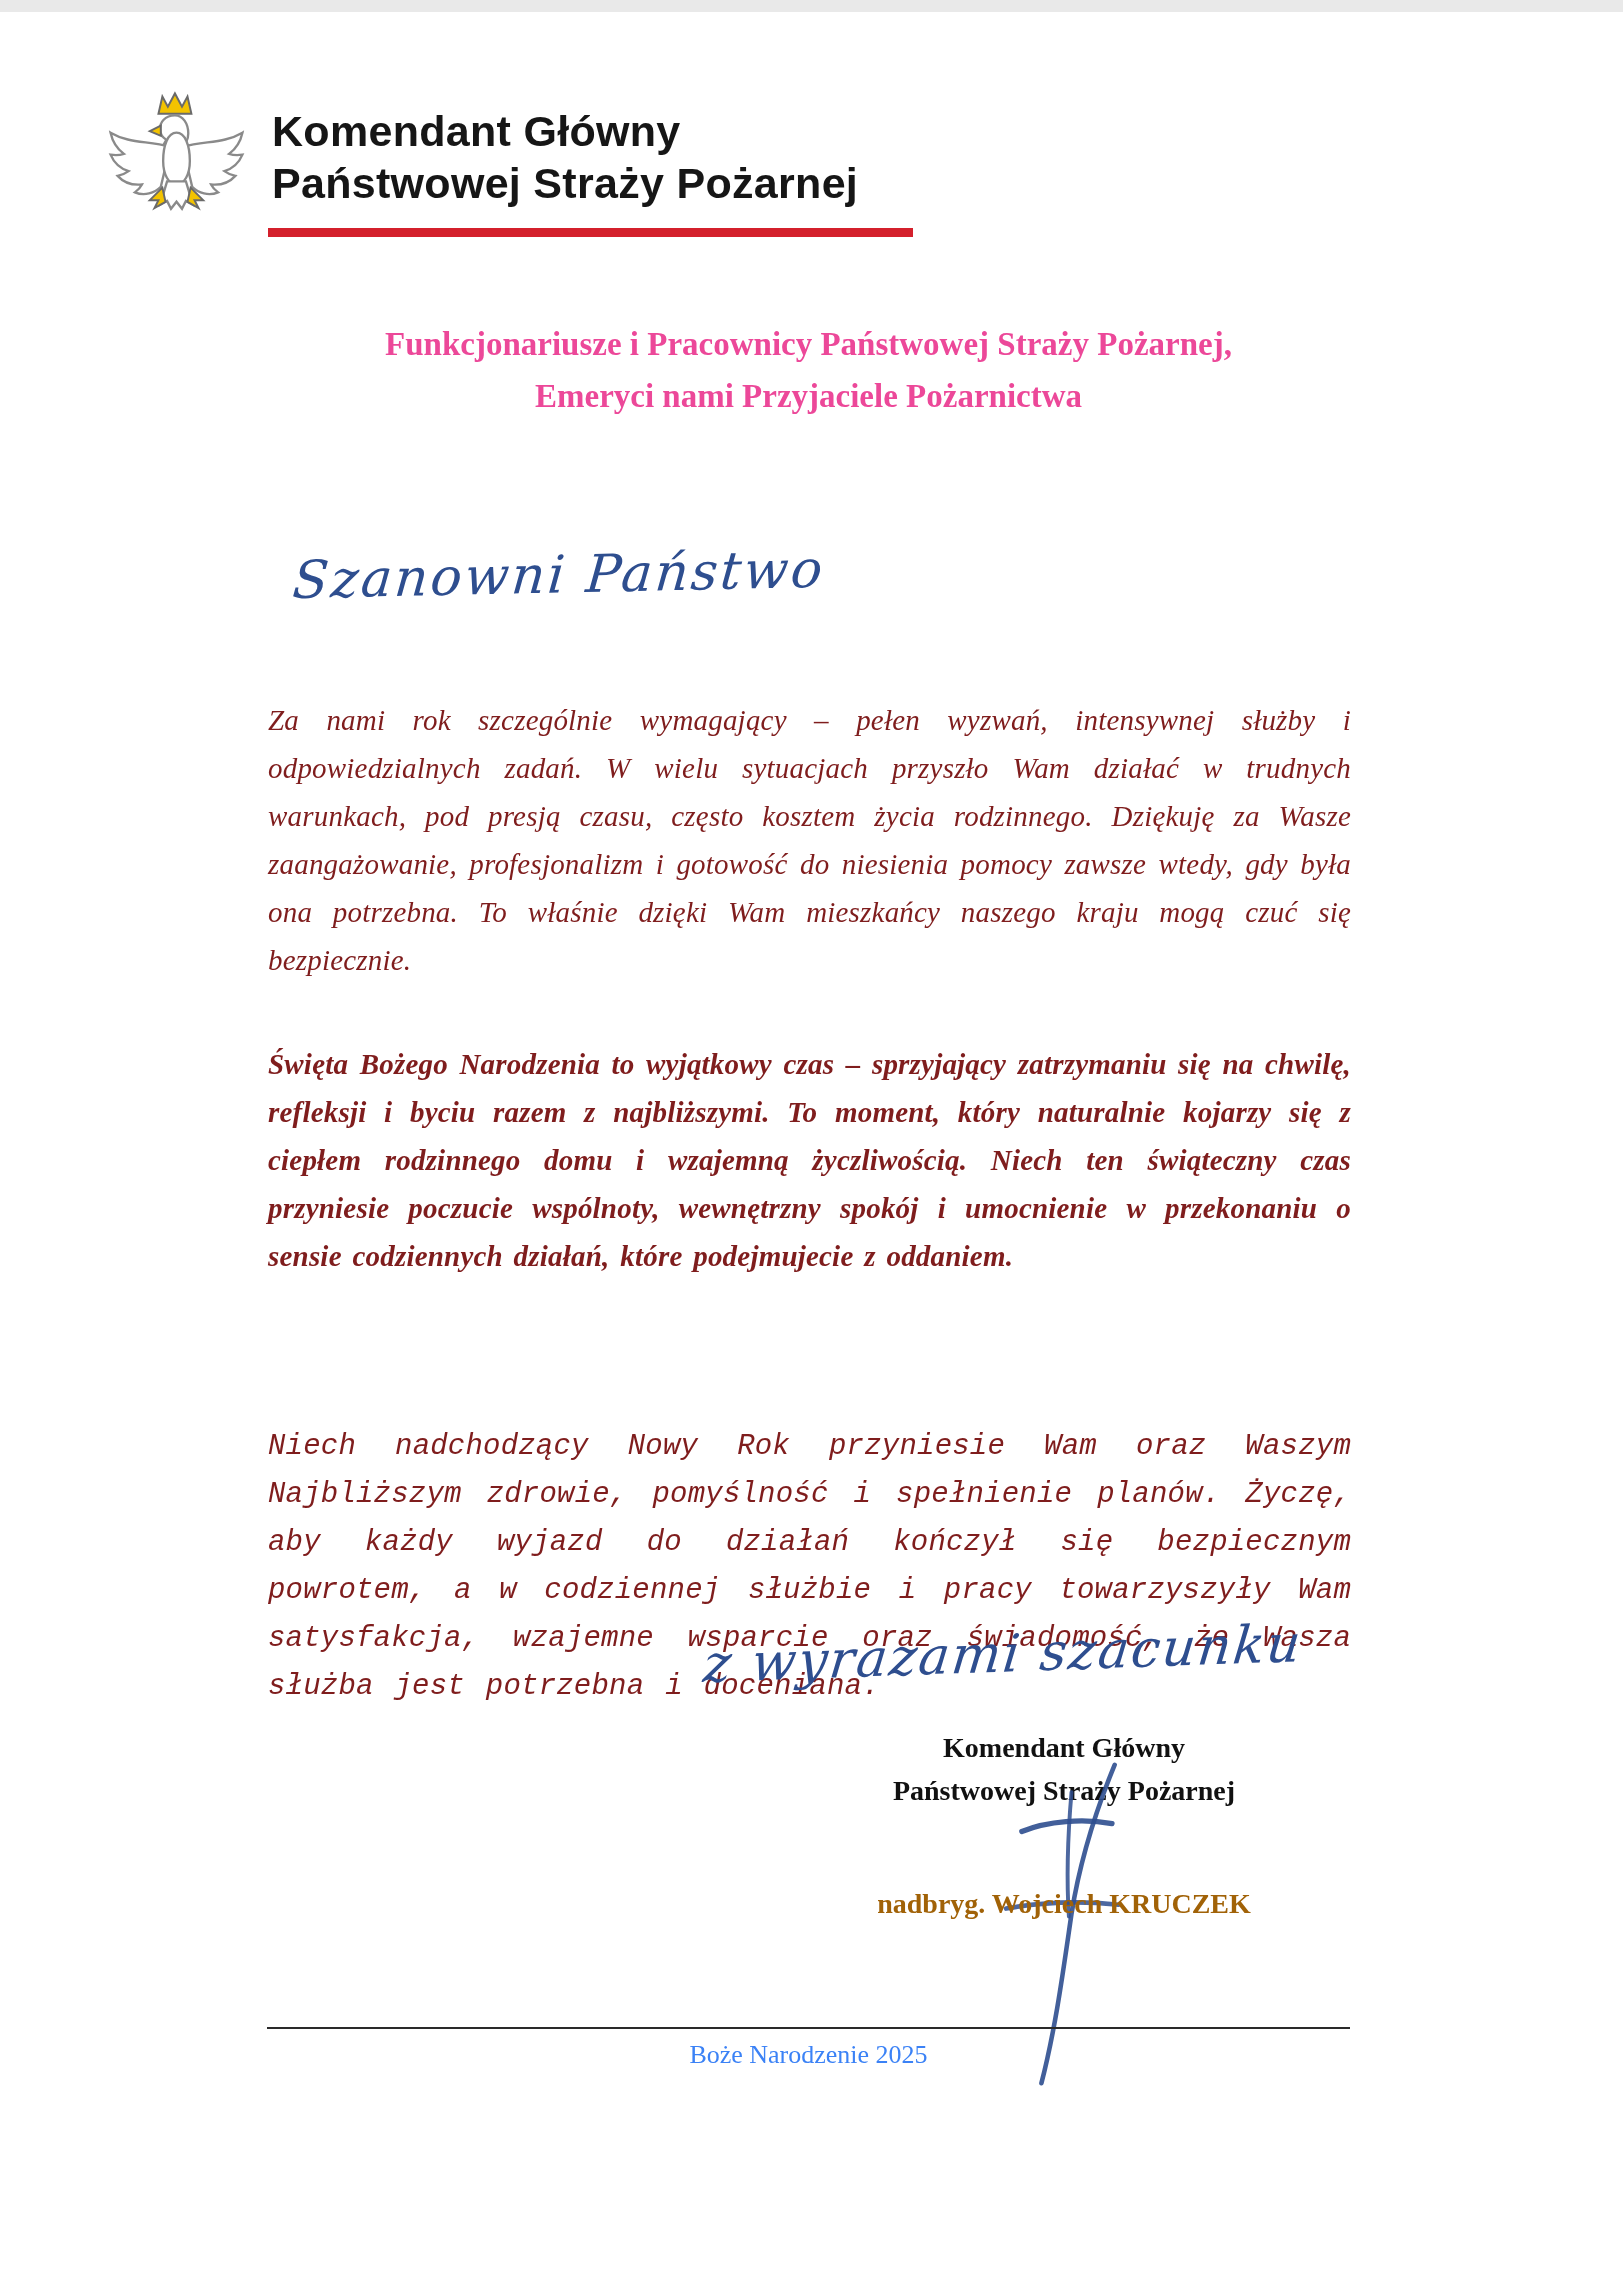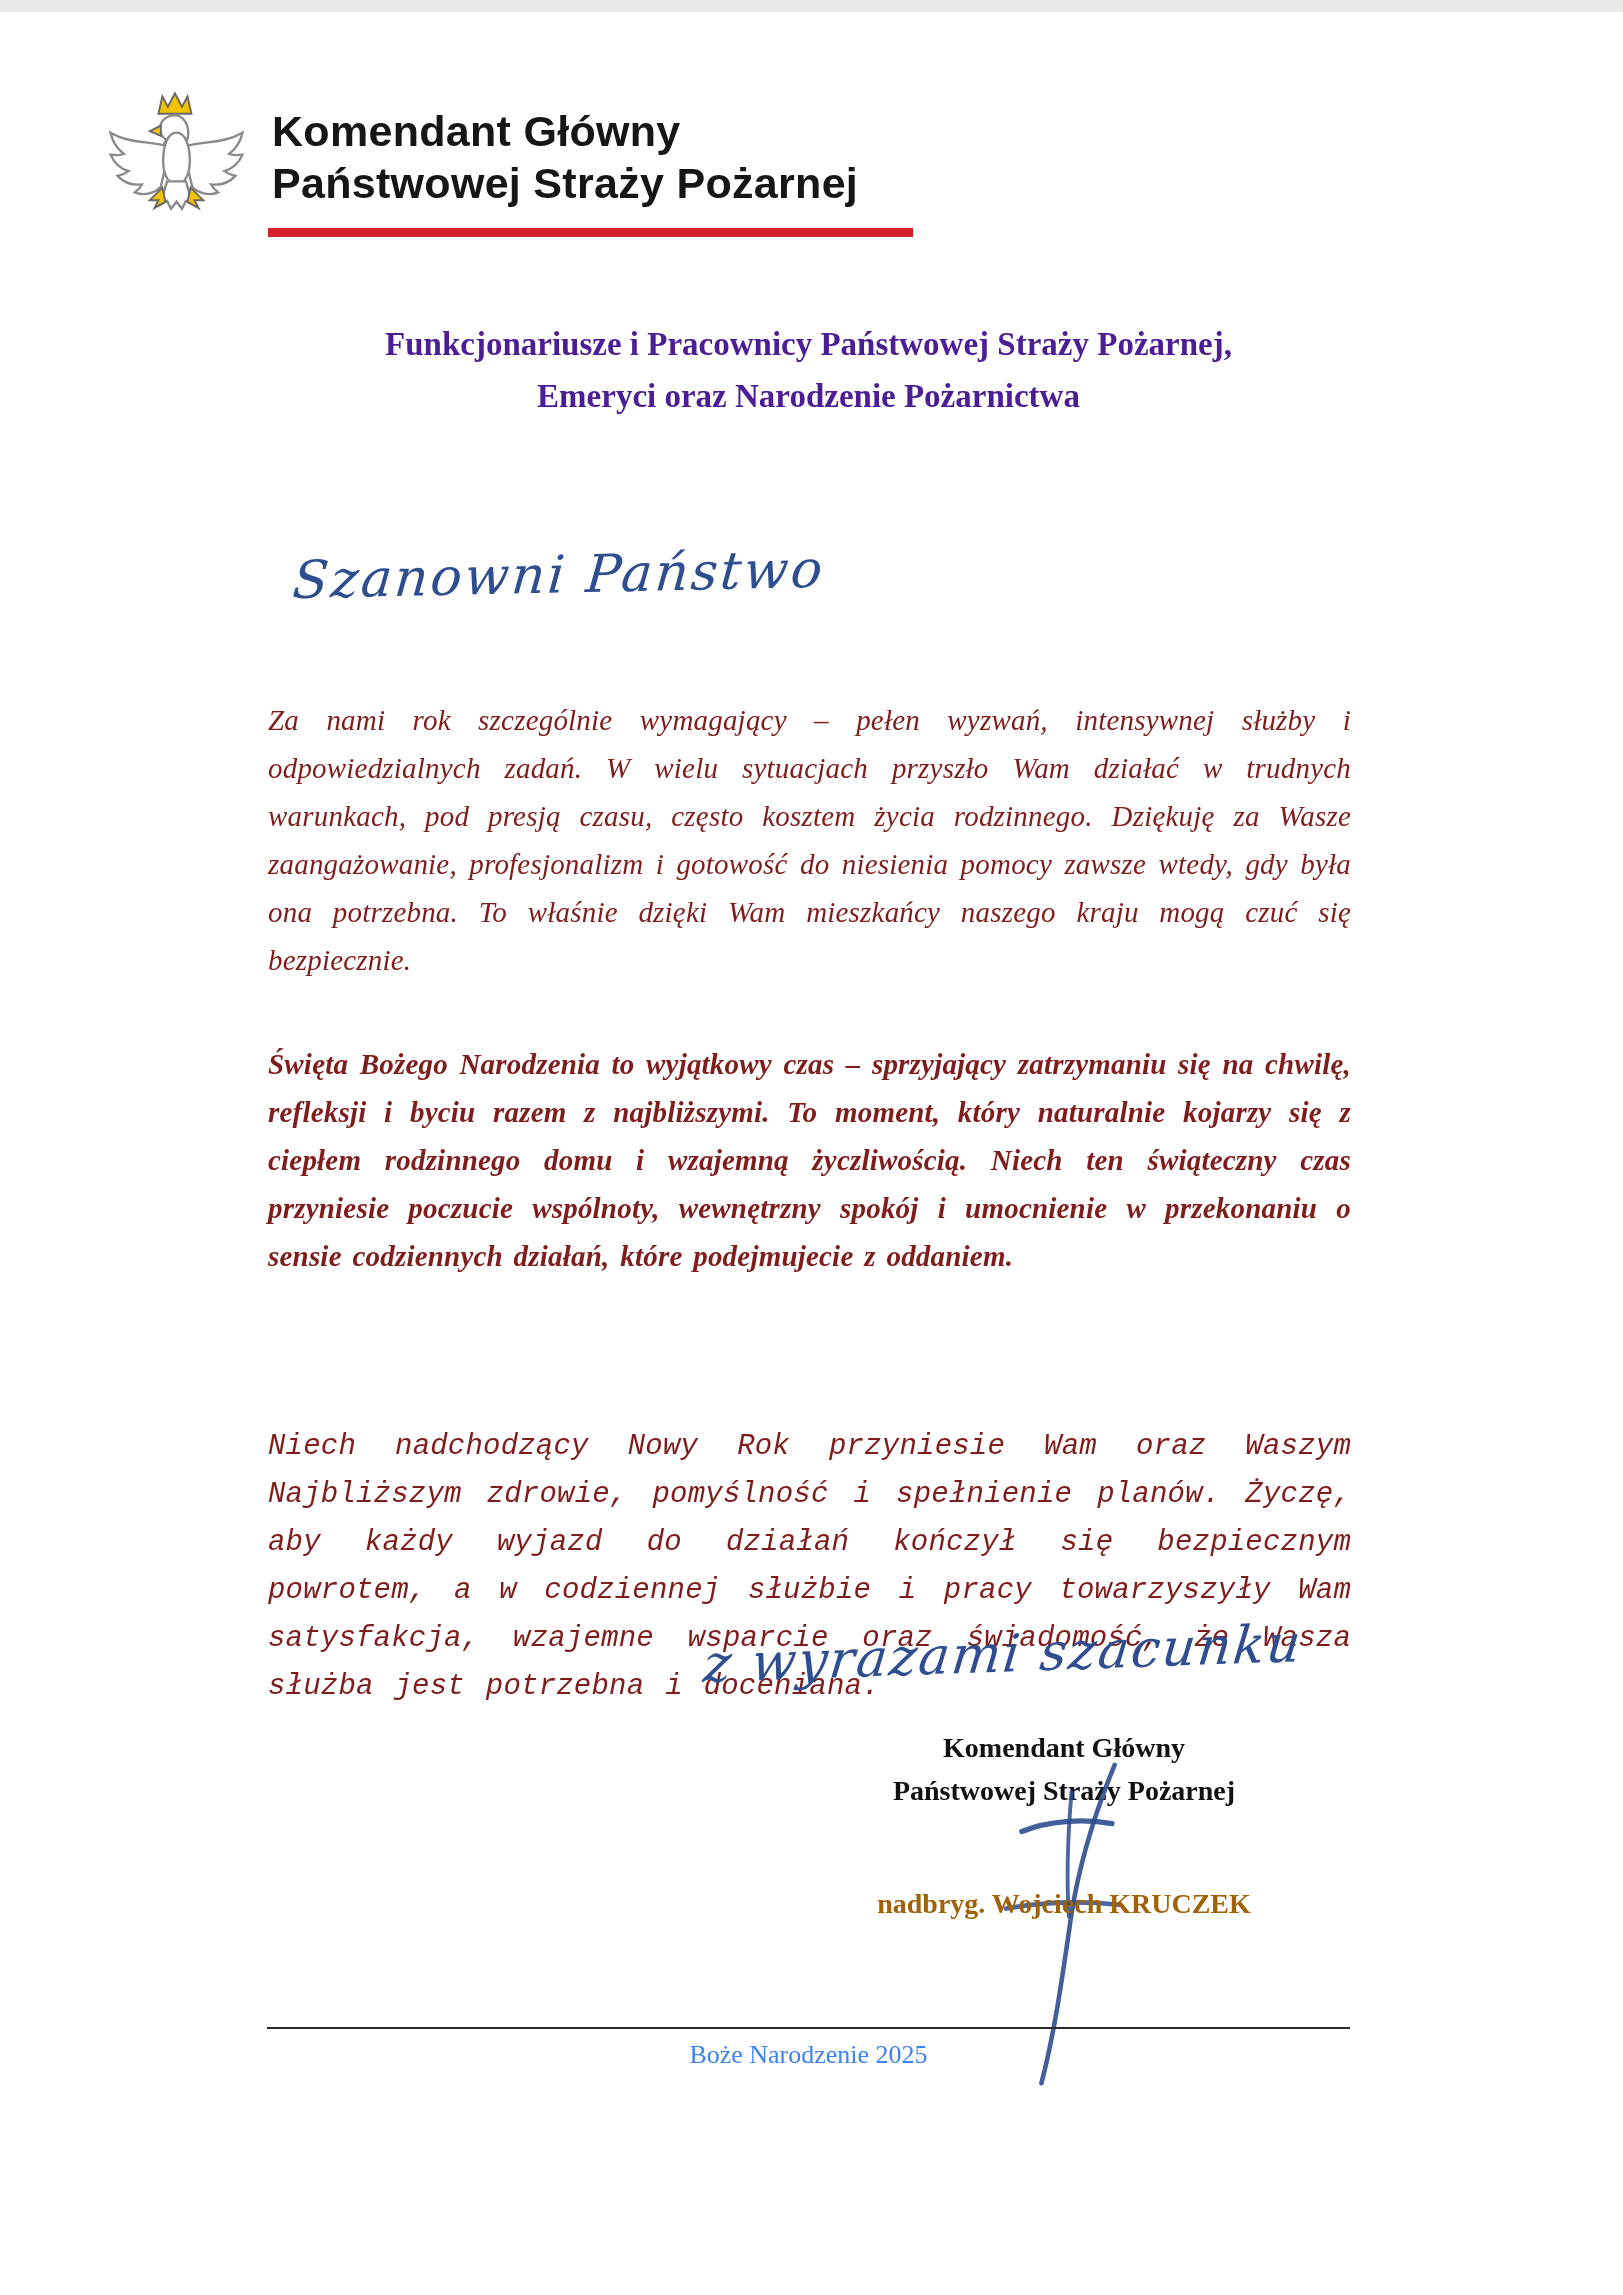--- a/index.html
+++ b/index.html
@@ -50,21 +50,21 @@
   .title-block {
     position: absolute;
     left: 267px;
     top: 306px;
     width: 1083px;
     text-align: center;
     font-family: "Liberation Serif", serif;
     font-weight: bold;
     font-size: 33px;
     line-height: 52px;
-    color: #4c1d95;
+    color: #ec4899;
   }
 
   
   .handwritten {
     font-family: "DejaVu Serif", serif;
     font-style: italic;
     white-space: nowrap;
   }
   .greeting {
     position: absolute;
@@ -185,21 +185,21 @@
 
   <div class="header-org">
     <div>Komendant Główny</div>
     <div>Państwowej Straży Pożarnej</div>
   </div>
 
   <div class="red-rule" style="background: rgb(212, 32, 44);"></div>
 
   <div class="title-block">
     <div>Funkcjonariusze i Pracownicy Państwowej Straży Pożarnej,</div>
-    <div>Emeryci oraz Narodzenie Pożarnictwa</div>
+    <div>Emeryci nami Przyjaciele Pożarnictwa</div>
   </div>
 
   <div class="handwritten greeting" style="color: rgb(46, 78, 143);">Szanowni Państwo</div>
 
   <p class="para para-1">Za nami rok szczególnie wymagający – pełen wyzwań, intensywnej służby i odpowiedzialnych zadań. W wielu sytuacjach przyszło Wam działać w trudnych warunkach, pod presją czasu, często kosztem życia rodzinnego. Dziękuję za Wasze zaangażowanie, profesjonalizm i gotowość do niesienia pomocy zawsze wtedy, gdy była ona potrzebna. To właśnie dzięki Wam mieszkańcy naszego kraju mogą czuć się bezpiecznie.</p>
   <p class="para para-2">Święta Bożego Narodzenia to wyjątkowy czas – sprzyjający zatrzymaniu się na chwilę, refleksji i byciu razem z najbliższymi. To moment, który naturalnie kojarzy się z ciepłem rodzinnego domu i wzajemną życzliwością. Niech ten świąteczny czas przyniesie poczucie wspólnoty, wewnętrzny spokój i umocnienie w przekonaniu o sensie codziennych działań, które podejmujecie z oddaniem.</p>
   <p class="para para-3">Niech nadchodzący Nowy Rok przyniesie Wam oraz Waszym Najbliższym zdrowie, pomyślność i spełnienie planów. Życzę, aby każdy wyjazd do działań kończył się bezpiecznym powrotem, a w codziennej służbie i pracy towarzyszyły Wam satysfakcja, wzajemne wsparcie oraz świadomość, że Wasza służba jest potrzebna i doceniana.</p>
 
   <div class="handwritten closing" style="color: rgb(46, 78, 143);">z wyrazami szacunku</div>
 

